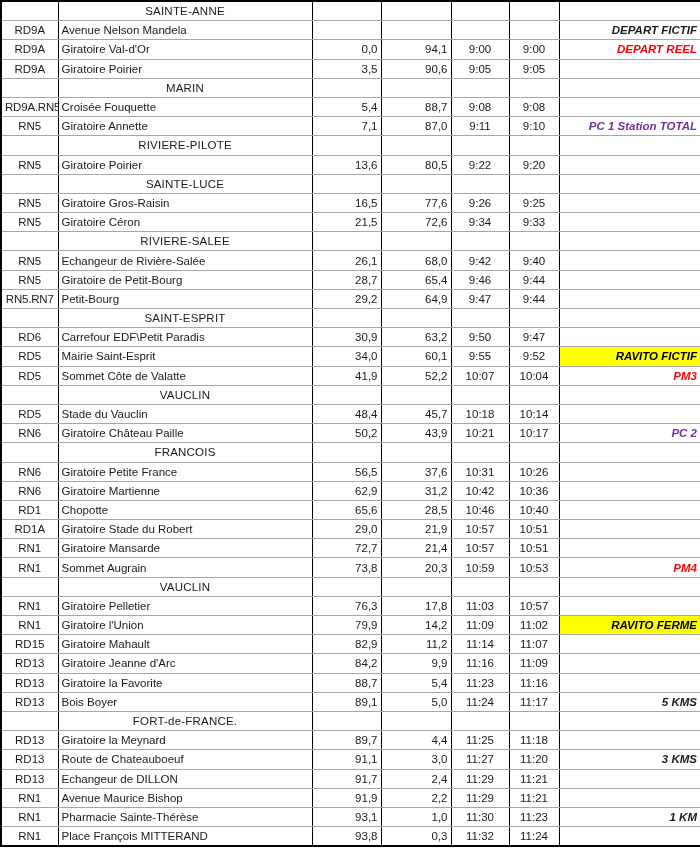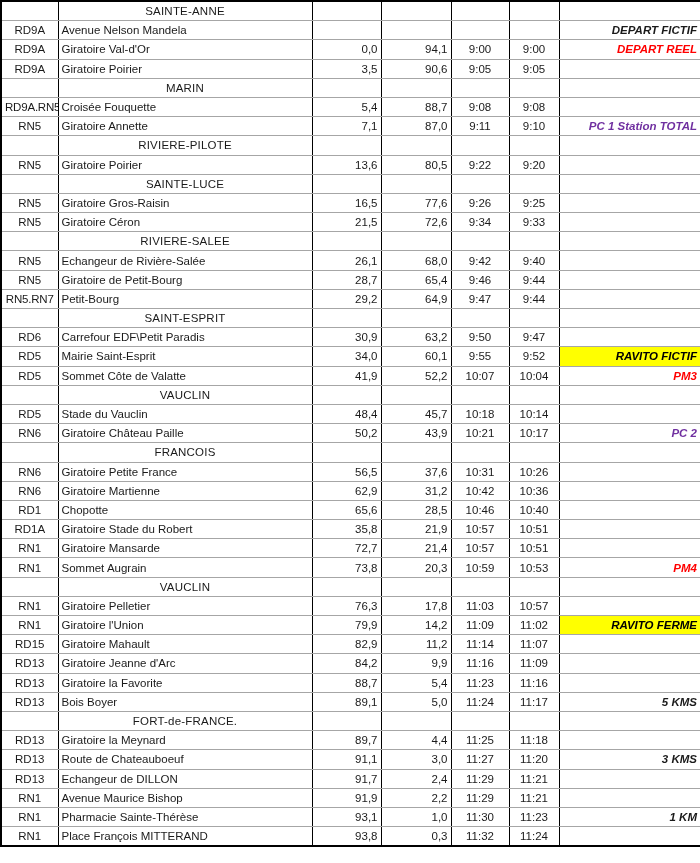--- a/index.html
+++ b/index.html
@@ -323,21 +323,21 @@
         <td class="name">Chopotte</td>
         <td class="km">65,6</td>
         <td class="rem">28,5</td>
         <td class="t1">10:46</td>
         <td class="t2">10:40</td>
         <td class="note"></td>
       </tr>
       <tr>
         <td class="road">RD1A</td>
         <td class="name">Giratoire Stade du Robert</td>
-        <td class="km">35,8</td>
+        <td class="km">29,0</td>
         <td class="rem">21,9</td>
         <td class="t1">10:57</td>
         <td class="t2">10:51</td>
         <td class="note"></td>
       </tr>
       <tr>
         <td class="road">RN1</td>
         <td class="name">Giratoire Mansarde</td>
         <td class="km">72,7</td>
         <td class="rem">21,4</td>

